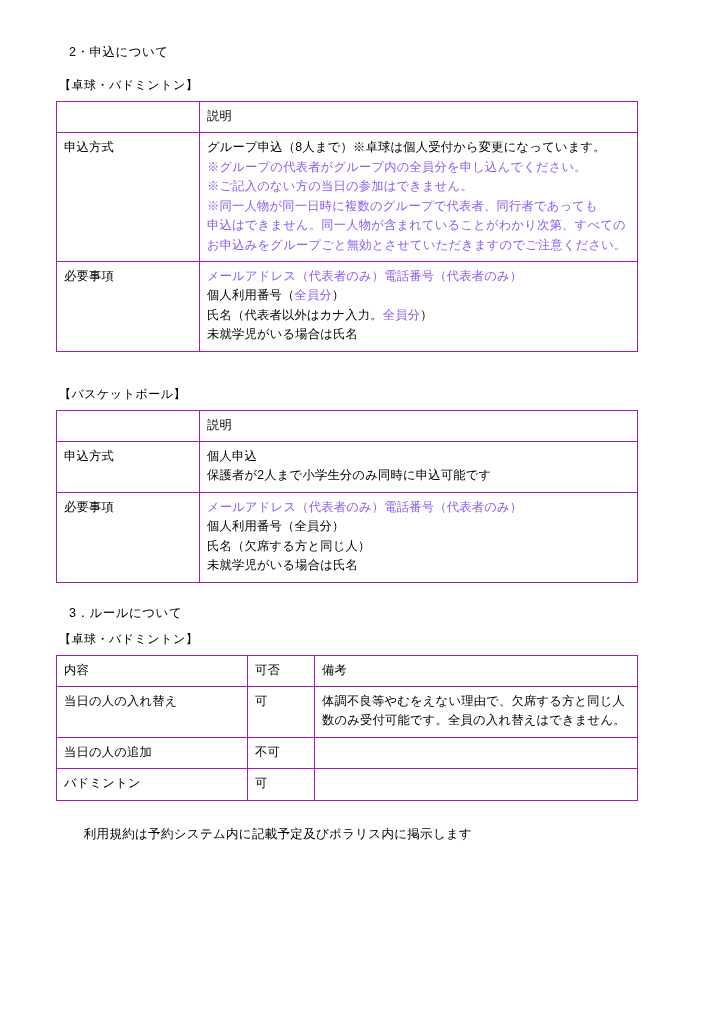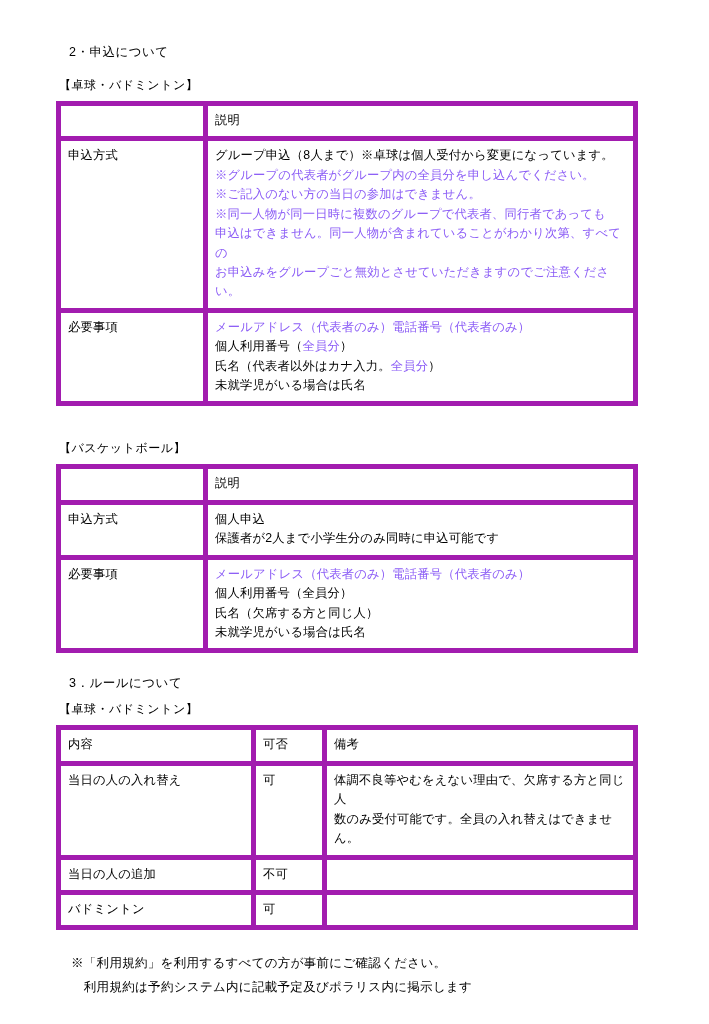--- a/index.html
+++ b/index.html
@@ -34,21 +34,21 @@
     margin: 0 0 7px 0;
     padding-left: 4px;
   }
   table.doc {
     border-collapse: collapse;
     width: 582px;
     table-layout: fixed;
     margin: 0 0 0 1px;
   }
   table.doc td {
-    border: 5px solid #a21caf;
+    border: 1px solid #a21caf;
     padding: 5px 7px 6px 7px;
     vertical-align: top;
     font-size: 12.3px;
     line-height: 1.58;
     letter-spacing: 0.2px;
   }
   .red { color: #8b5cf6; }
   .blk { color: #000000; }
   .gap-lg { height: 34px; }
   .gap-md { height: 22px; }
@@ -163,17 +163,16 @@
         <td class="rules-col-2">可</td>
         <td></td>
       </tr>
     </tbody>
   </table>
 
   <div class="gap-md"></div>
 
 
   <div class="notes">
-    <div>※「利用規約」を利用するすべての方が事前にご確認ください。</div>
     <div>　利用規約は予約システム内に記載予定及びポラリス内に掲示します</div>
   </div>
 
 </div>
 
 </body></html>

